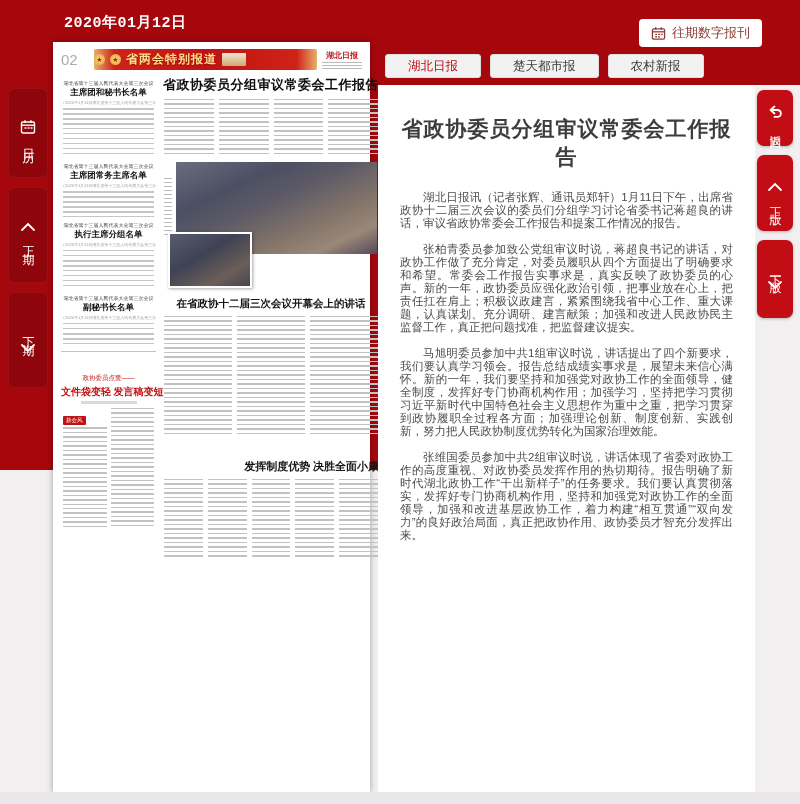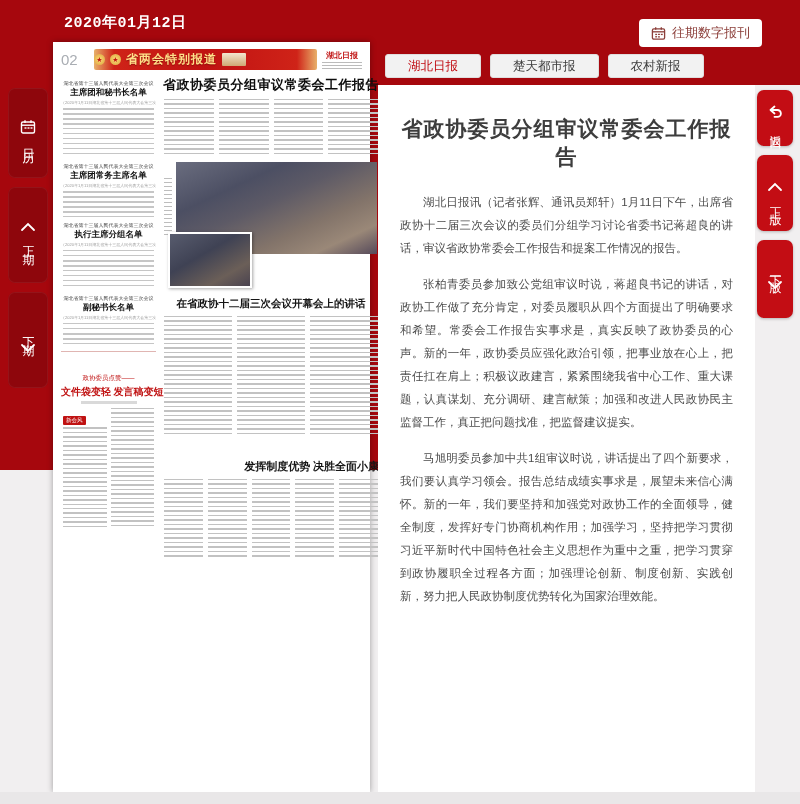--- a/index.html
+++ b/index.html
@@ -90,21 +90,21 @@
             background:linear-gradient(150deg,#585c6e 0%,#3f4254 40%,#6b5f58 75%,#4a4350 100%); }
   .np-headline2 { font-size:10.5px; font-weight:bold; color:#151515; text-align:center; font-family:"Liberation Serif",serif;
                   margin:5px 0 5px; white-space:nowrap; }
   .np-headline3 { font-size:11px; font-weight:bold; color:#151515; text-align:right; font-family:"Liberation Serif",serif;
                   margin:25px 0 5px; white-space:nowrap; }
 
   
   .article-panel { position:absolute; left:378px; top:85px; width:377px; height:707px; background:#fff;
                    padding:16px 22px 0; overflow:hidden; }
   .article-title { font-size:21px; font-weight:bold; color:#3d3d3d; text-align:center; margin:14px 0 20px; letter-spacing:1px; }
-  .article-panel p { font-size:11.5px; line-height:23px; color:#4c4c4c; text-align:justify; text-indent:2em; margin-bottom:13px; }
+  .article-panel p { font-size:11.5px; line-height:13px; color:#4c4c4c; text-align:justify; text-indent:2em; margin-bottom:13px; }
 
   .bottom-strip { position:absolute; left:0; top:792px; width:800px; height:12px; background:#e9e7e8; }
 </style>
 </head>
 <body>
 
 <div class="page">
   <div class="bg-red-left"></div>
   <div class="bg-red-top"></div>
 
@@ -246,20 +246,21 @@
         </div>
       </div>
     </div>
   </section>
 
   <main class="article-panel">
     <h1 class="article-title">省政协委员分组审议常委会工作报告</h1>
     <p>湖北日报讯（记者张辉、通讯员郑轩）1月11日下午，出席省政协十二届三次会议的委员们分组学习讨论省委书记蒋超良的讲话，审议省政协常委会工作报告和提案工作情况的报告。</p>
     <p>张柏青委员参加致公党组审议时说，蒋超良书记的讲话，对政协工作做了充分肯定，对委员履职从四个方面提出了明确要求和希望。常委会工作报告实事求是，真实反映了政协委员的心声。新的一年，政协委员应强化政治引领，把事业放在心上，把责任扛在肩上；积极议政建言，紧紧围绕我省中心工作、重大课题，认真谋划、充分调研、建言献策；加强和改进人民政协民主监督工作，真正把问题找准，把监督建议提实。</p>
     <p>马旭明委员参加中共1组审议时说，讲话提出了四个新要求，我们要认真学习领会。报告总结成绩实事求是，展望未来信心满怀。新的一年，我们要坚持和加强党对政协工作的全面领导，健全制度，发挥好专门协商机构作用；加强学习，坚持把学习贯彻习近平新时代中国特色社会主义思想作为重中之重，把学习贯穿到政协履职全过程各方面；加强理论创新、制度创新、实践创新，努力把人民政协制度优势转化为国家治理效能。</p>
+    <p>张维国委员参加中共2组审议时说，讲话体现了省委对政协工作的高度重视、对政协委员发挥作用的热切期待。报告明确了新时代湖北政协工作“干出新样子”的任务要求。我们要认真贯彻落实，发挥好专门协商机构作用，坚持和加强党对政协工作的全面领导，加强和改进基层政协工作，着力构建“相互贯通”“双向发力”的良好政治局面，真正把政协作用、政协委员才智充分发挥出来。</p>
 
   </main>
 
   <nav class="right-rail">
     <button class="nav-btn nb1">
       <span>
         <svg width="16" height="14" viewBox="0 0 16 14" fill="none" stroke="#fff" stroke-width="1.8" stroke-linecap="round" stroke-linejoin="round">
           <path d="M7.5 1.5 L3.5 5 L7.5 8.5"></path>
           <path d="M3.8 5 h6.7 a3.4 3.4 0 0 1 0 6.8 h-3"></path>
         </svg>

